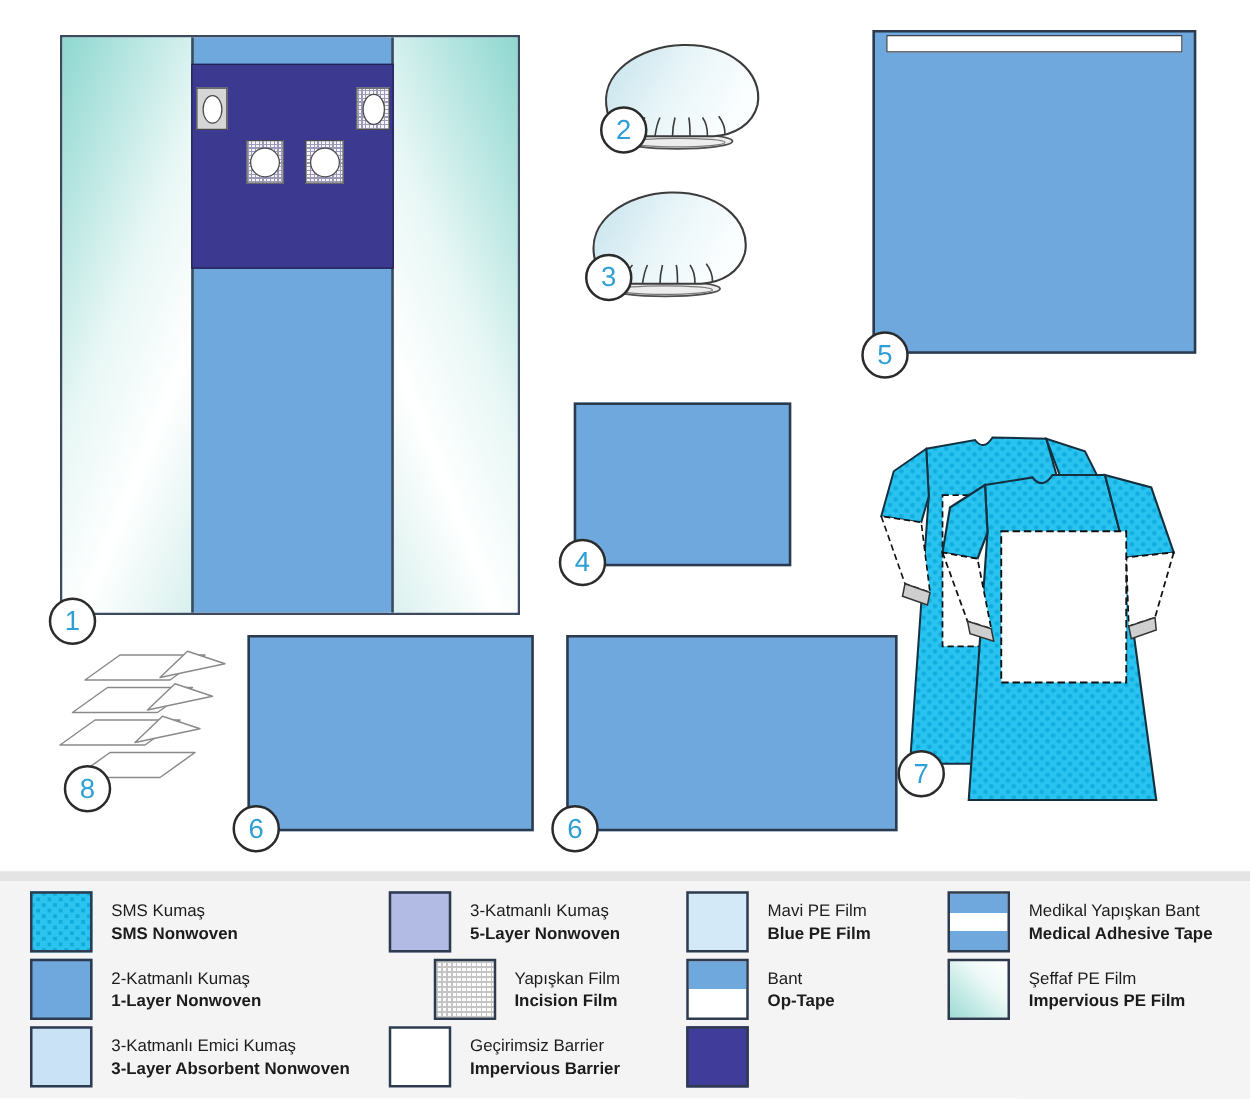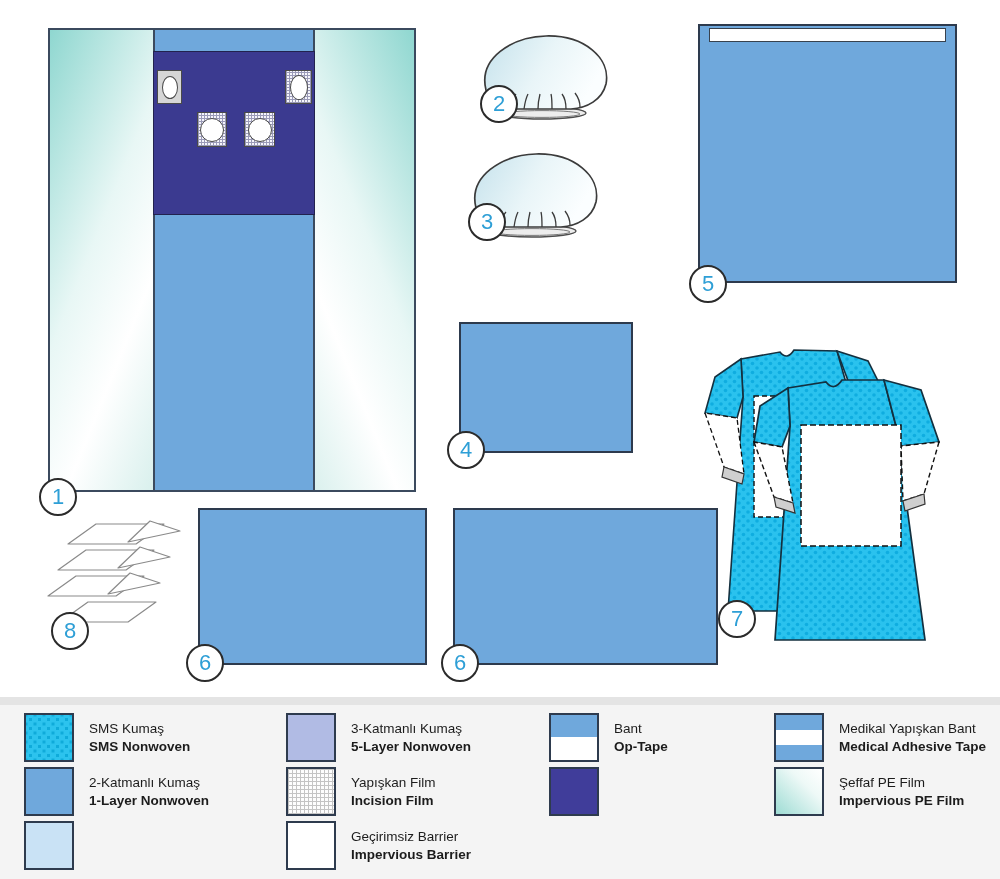--- a/index.html
+++ b/index.html
@@ -221,24 +221,28 @@
       </div>
       <div class="lrow">
         <div class="sw sw-blue"></div>
         <div class="ltext">
             <div class="tr">2-Katmanlı Kumaş</div>
                            <div class="en">1-Layer Nonwoven</div>
           </div>
       </div>
       <div class="lrow">
         <div class="sw sw-lightblue"></div>
-      </div>
-    </div>
-
-    <div class="lcol" style="left:286px;">
+        <div class="ltext">
+            <div class="tr">3-Katmanlı Emici Kumaş</div>
+                           <div class="en">3-Layer Absorbent Nonwoven</div>
+          </div>
+      </div>
+    </div>
+
+    <div class="lcol" style="left:311px;align-items:flex-end;">
       <div class="lrow">
         <div class="sw sw-lavender"></div>
         <div class="ltext">
             <div class="tr">3-Katmanlı Kumaş</div>
                            <div class="en">5-Layer Nonwoven</div>
           </div>
       </div>
       <div class="lrow">
         <div class="sw sw-grid"></div>
         <div class="ltext">
@@ -250,32 +254,39 @@
         <div class="sw sw-white"></div>
         <div class="ltext">
             <div class="tr">Geçirimsiz Barrier</div>
                            <div class="en">Impervious Barrier</div>
           </div>
       </div>
     </div>
 
     <div class="lcol" style="left:549px;">
       <div class="lrow">
+        <div class="sw sw-bluepe"></div>
+        <div class="ltext">
+            <div class="tr">Mavi PE Film</div>
+                           <div class="en">Blue PE Film</div>
+          </div>
+      </div>
+      <div class="lrow">
         <div class="sw sw-optape"></div>
         <div class="ltext">
             <div class="tr">Bant</div>
                            <div class="en">Op-Tape</div>
           </div>
       </div>
       <div class="lrow">
         <div class="sw sw-navy"></div>
       </div>
     </div>
 
-    <div class="lcol" style="left:758px;margin-left:16px;">
+    <div class="lcol" style="left:758px;">
       <div class="lrow">
         <div class="sw sw-adhesive"></div>
         <div class="ltext">
             <div class="tr">Medikal Yapışkan Bant</div>
                            <div class="en">Medical Adhesive Tape</div>
           </div>
       </div>
       <div class="lrow">
         <div class="sw sw-transparent"></div>
         <div class="ltext">

